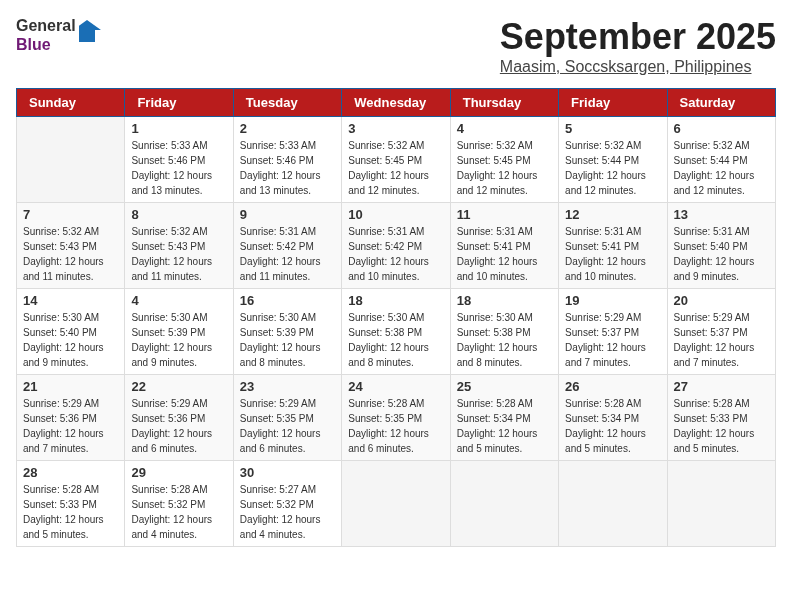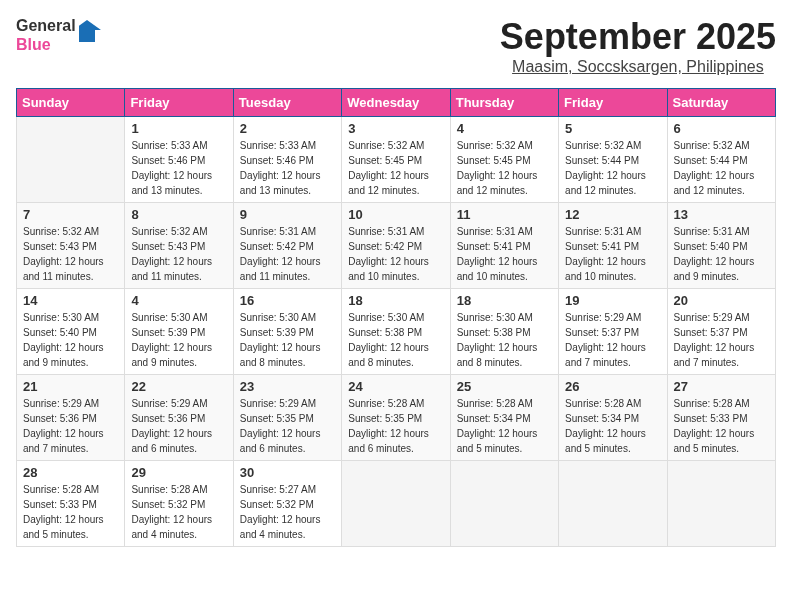--- a/index.html
+++ b/index.html
@@ -9,45 +9,45 @@
       width: 792px;
       min-height: 612px;
       padding: 16px;
     }
     .header-logo {
       display: flex;
       align-items: flex-start;
       margin-bottom: 5px;
     }
     .title-section {
-      text-align: center;
+      text-align: left;
       margin-bottom: 4px;
     }
     .month-title {
       font-size: 36px;
       font-weight: bold;
       color: #222;
     }
     .location-subtitle {
       font-size: 16px;
       color: #444;
       text-decoration: underline;
     }
     .calendar-table {
       width: 100%;
       border-collapse: collapse;
       border: 1px solid #ccc;
     }
     .calendar-table th {
-      background-color: #ec4899;
+      background-color: #b91c1c;
       color: #fff;
       font-size: 13px;
       font-weight: bold;
       text-align: left;
-      padding: 6px 5px;
+      padding: 6px 12px;
       border: 1px solid #1a5a99;
     }
     .calendar-table td {
       vertical-align: top;
       font-size: 10.5px;
       color: #333;
       padding: 4px 6px;
       border: 1px solid #ddd;
       width: calc(100% / 7);
       min-height: 80px;
@@ -76,21 +76,21 @@
       margin-bottom: 8px;
     }
   </style>
 </head>
 <body>
 
 <div class="top-row">
   <div class="header-logo">
   <div style="display:flex;align-items:center;gap:0">
     <div style="font-size:16px;font-weight:bold;line-height:1.2;color:#333;">
-      General<br><span style="color:#ec4899;">Blue</span>
+      General<br><span style="color:#701a75;">Blue</span>
     </div>
     <svg width="22" height="22" viewBox="0 0 22 22" style="margin-left:3px;margin-top:-8px;">
       <polygon points="8,0 22,10 16,10 16,22 0,22 0,10 -6,10" fill="#1a6eb5"></polygon>
     </svg>
   </div>
 </div>
   <div class="title-section">
     <div class="month-title">September 2025</div>
     <div class="location-subtitle">Maasim, Soccsksargen, Philippines</div>
   </div>

